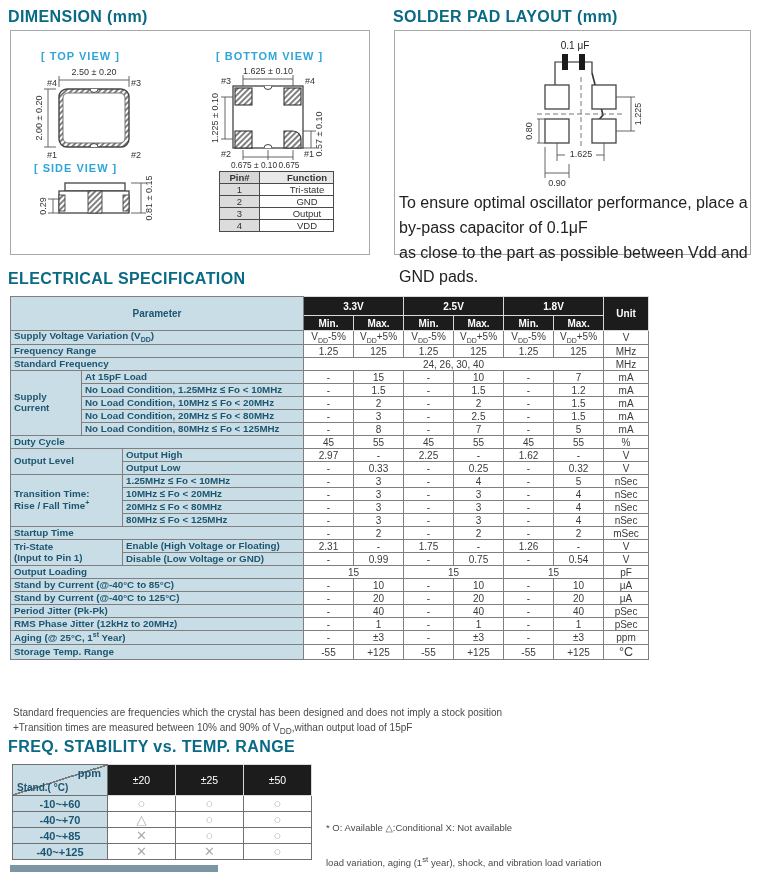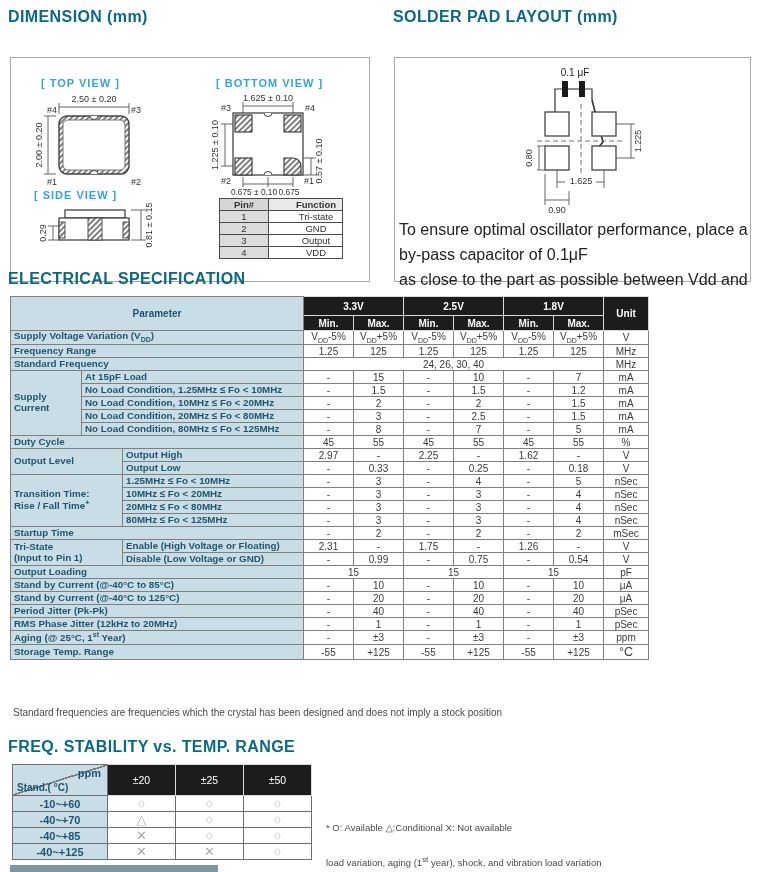--- a/index.html
+++ b/index.html
@@ -1,34 +1,34 @@
 <!DOCTYPE html>
 <html><head>
 <meta charset="utf-8">
 <style>
   * { margin:0; padding:0; box-sizing:border-box; }
   body { background:#fff; font-family:"Liberation Sans", sans-serif; }
   .page { position:relative; width:761px; height:872px; background:#fff; overflow:hidden; }
 
   .sec-title { position:absolute; font-size:16px; font-weight:bold; color:#0a6a85; letter-spacing:0.4px; }
-  .panel { position:absolute; border:1px solid #a8a8a8; background:#fff;margin-top:27px; }
+  .panel { position:absolute; border:1px solid #a8a8a8; background:#fff; }
 
   svg text { font-family:"Liberation Sans", sans-serif; }
   .view-label { font-size:11px; font-weight:bold; fill:#2fa6d8; letter-spacing:1px; }
   .dim-txt { font-size:9px; fill:#333; }
   .dim-txt-s { font-size:8.3px; fill:#333; }
   .pin-lbl { font-size:9px; fill:#333; }
   .dline { stroke:#555; stroke-width:0.9; fill:none; }
   .shape { stroke:#444; stroke-width:1.3; fill:#fff; }
   .dash { stroke:#666; stroke-width:0.9; fill:none; stroke-dasharray:5 3; }
 
   
   .pin-table { position:absolute; left:208px; top:140px; border-collapse:collapse; }
   .pin-table td { border:1px solid #4a4a4a; font-size:9.5px; color:#333; text-align:center; height:12px; padding:0 3px; }
-  .pin-table .pincol { width:49px; background:#dcdcdc; }
+  .pin-table .pincol { width:40px; background:#dcdcdc; }
   .pin-table .funcol { width:74px; background:#fff;padding-left:24px; }
   .pin-table tr.hdr td { background:#d6d6d6; font-weight:bold; }
   .pin-table tr.hdr td.funcol { background:#e9e9e9; }
 
   
   .pad-note { position:absolute; left:4px; top:160px; width:350px; font-size:16px; color:#222; line-height:1.55; }
 
   
   .elec { position:absolute; left:10px; top:296px; border-collapse:collapse; table-layout:fixed; width:638px; }
   .elec td { border:1px solid #7f7f7f; font-size:10px; overflow:hidden; }
@@ -343,21 +343,21 @@
           <td class="vcell">-</td>
           <td class="ucell">V</td>
         </tr>
         <tr>
           <td class="pcell">Output Low</td>
           <td class="vcell">-</td>
           <td class="vcell">0.33</td>
           <td class="vcell">-</td>
           <td class="vcell">0.25</td>
           <td class="vcell">-</td>
-          <td class="vcell">0.18</td>
+          <td class="vcell">0.32</td>
           <td class="ucell">V</td>
         </tr>
         <tr>
           <td class="pcell" colspan="2" rowspan="4">Transition Time:<br>Rise / Fall Time<sup>+</sup></td>
           <td class="pcell">1.25MHz ≤ Fo &lt; 10MHz</td>
           <td class="vcell">-</td>
           <td class="vcell">3</td>
           <td class="vcell">-</td>
           <td class="vcell">4</td>
           <td class="vcell">-</td>
@@ -490,20 +490,21 @@
           <td class="vcell">+125</td>
           <td class="vcell">-55</td>
           <td class="vcell">+125</td>
           <td class="ucell big">°C</td>
         </tr>
       </tbody>
   </table>
 
   <div class="footnotes">
     <span>Standard frequencies are frequencies which the crystal has been designed and does not imply a stock position</span><br>
+    <span id="footnote2">+Transition times are measured between 10% and 90% of V<sub>DD</sub>,withan output load of 15pF</span>
   </div>
 
   <div class="sec-title" style="left:8px; top:738px;">FREQ. STABILITY vs. TEMP. RANGE</div>
 
   <table class="freq">
     <thead>
       <tr>
         <td class="corner">
           <div class="diag"></div>
           <span class="ppm">ppm</span>

